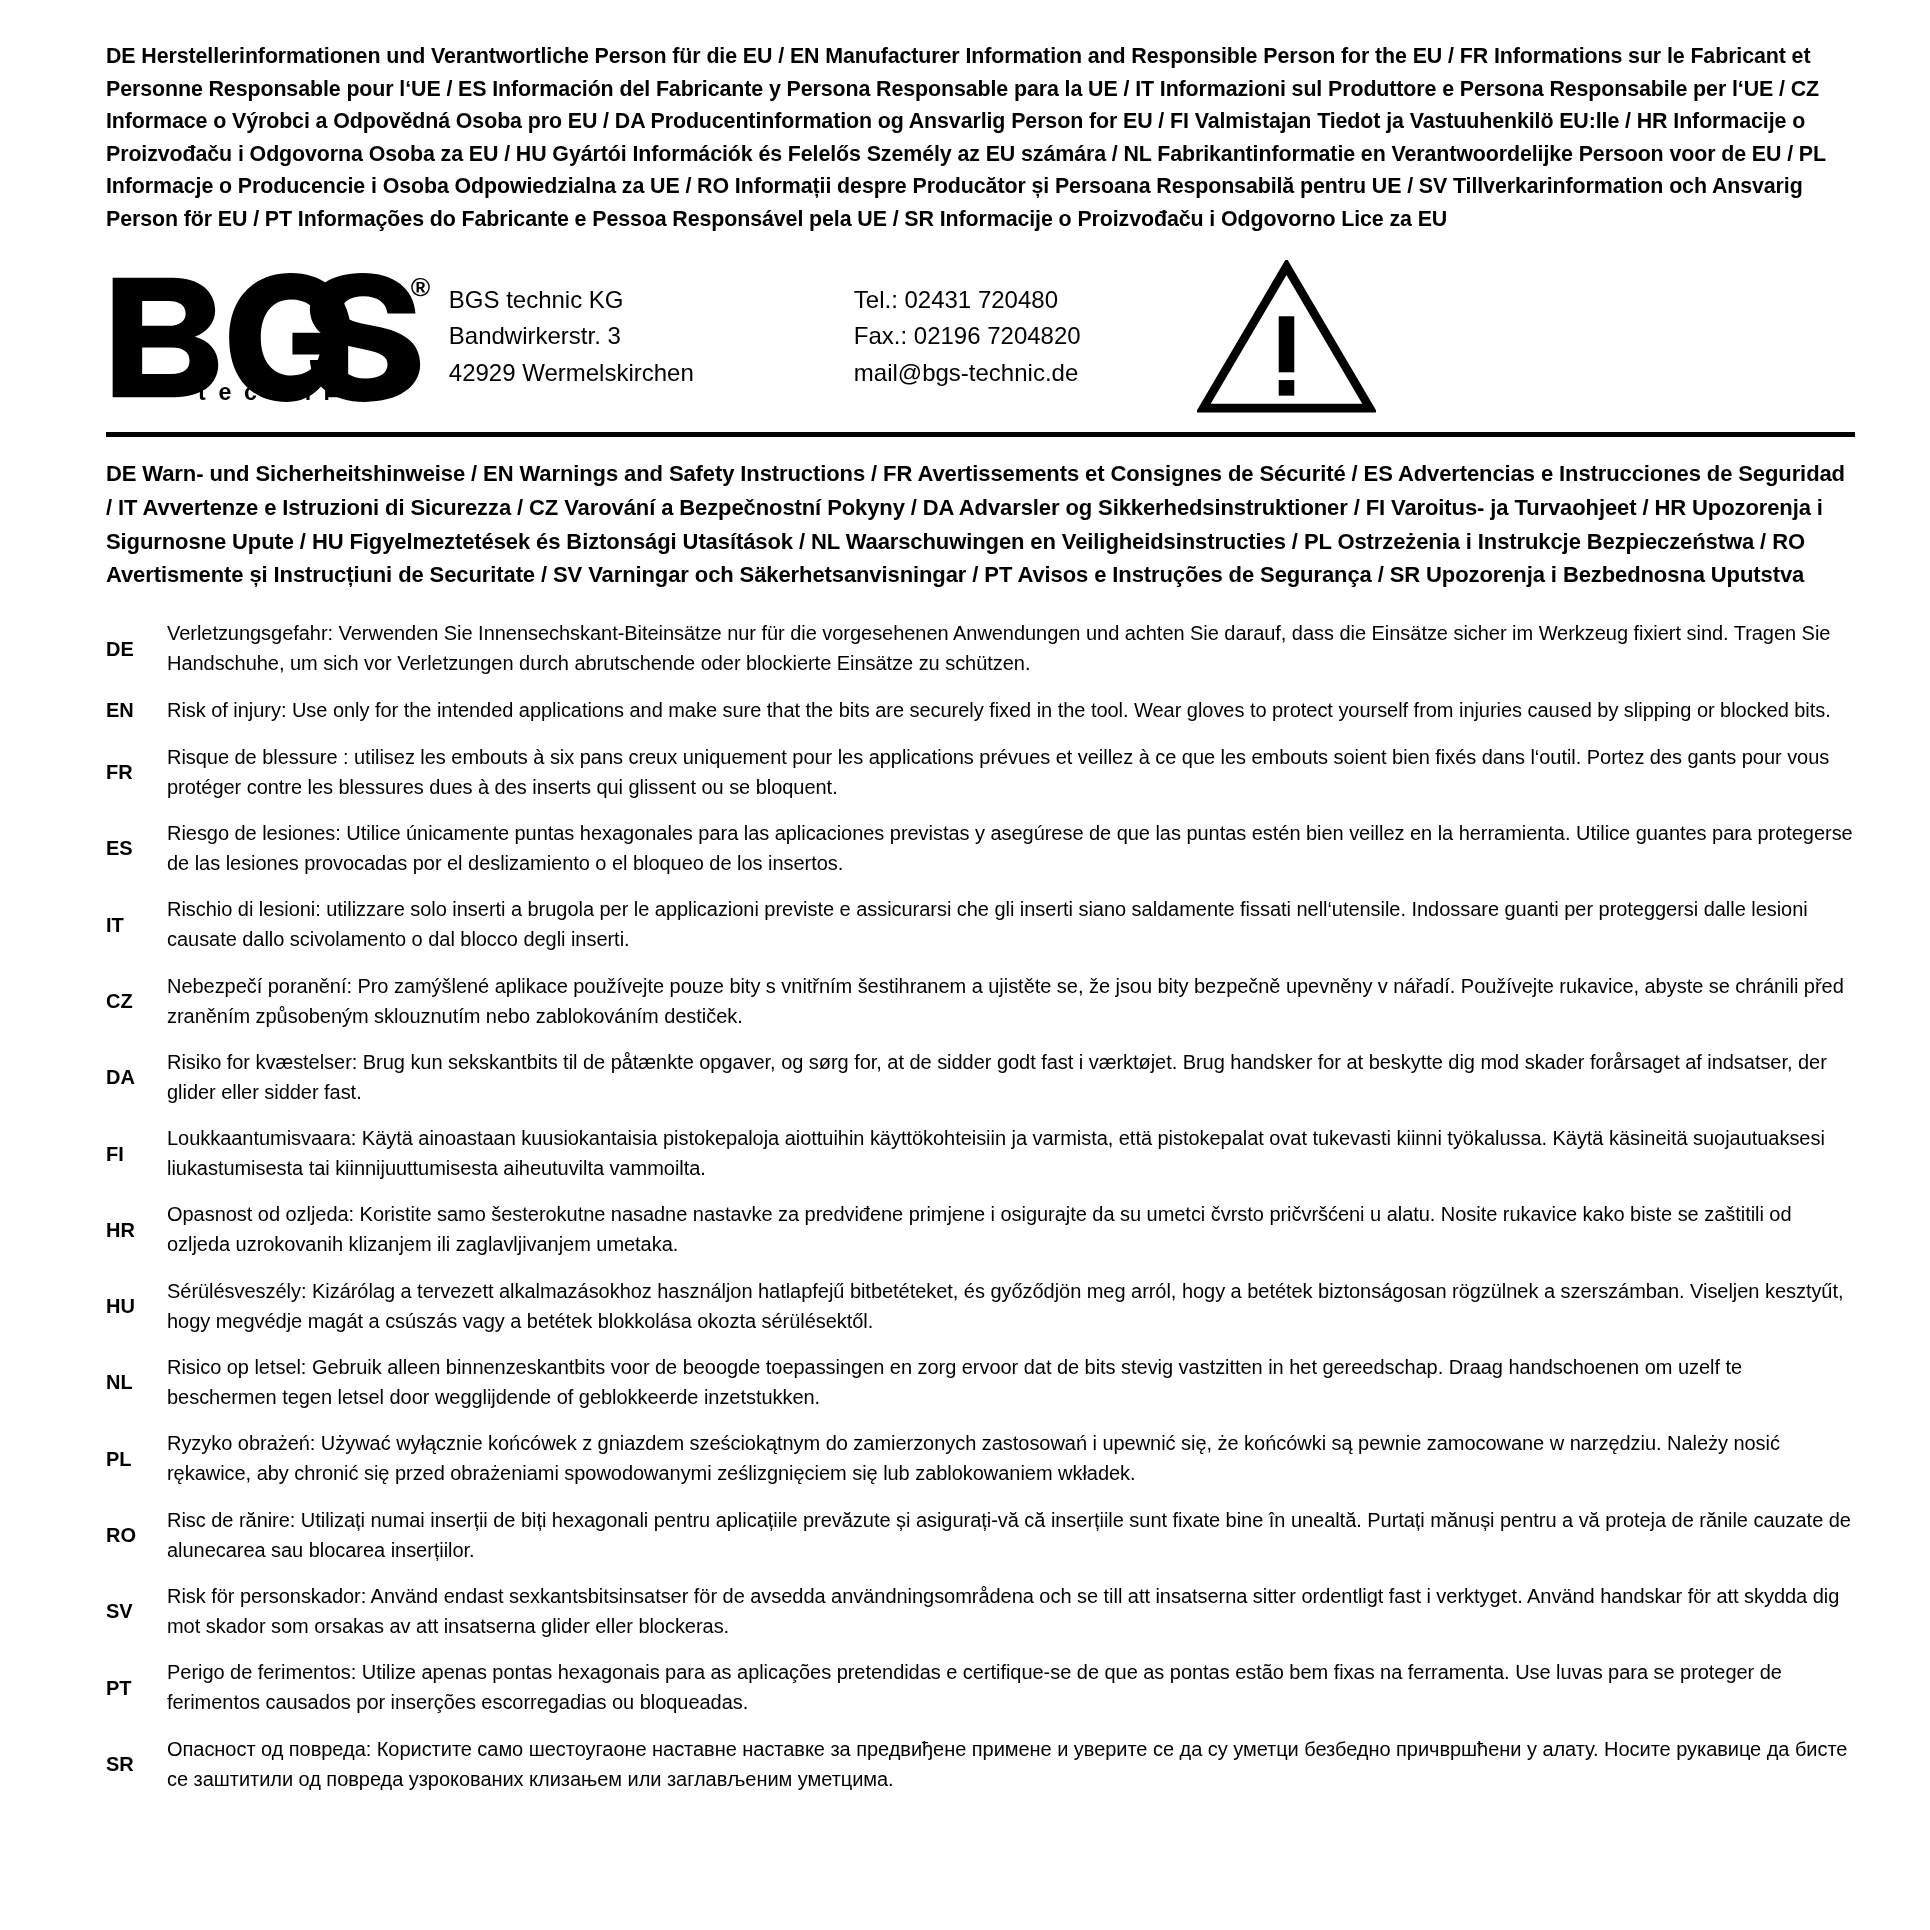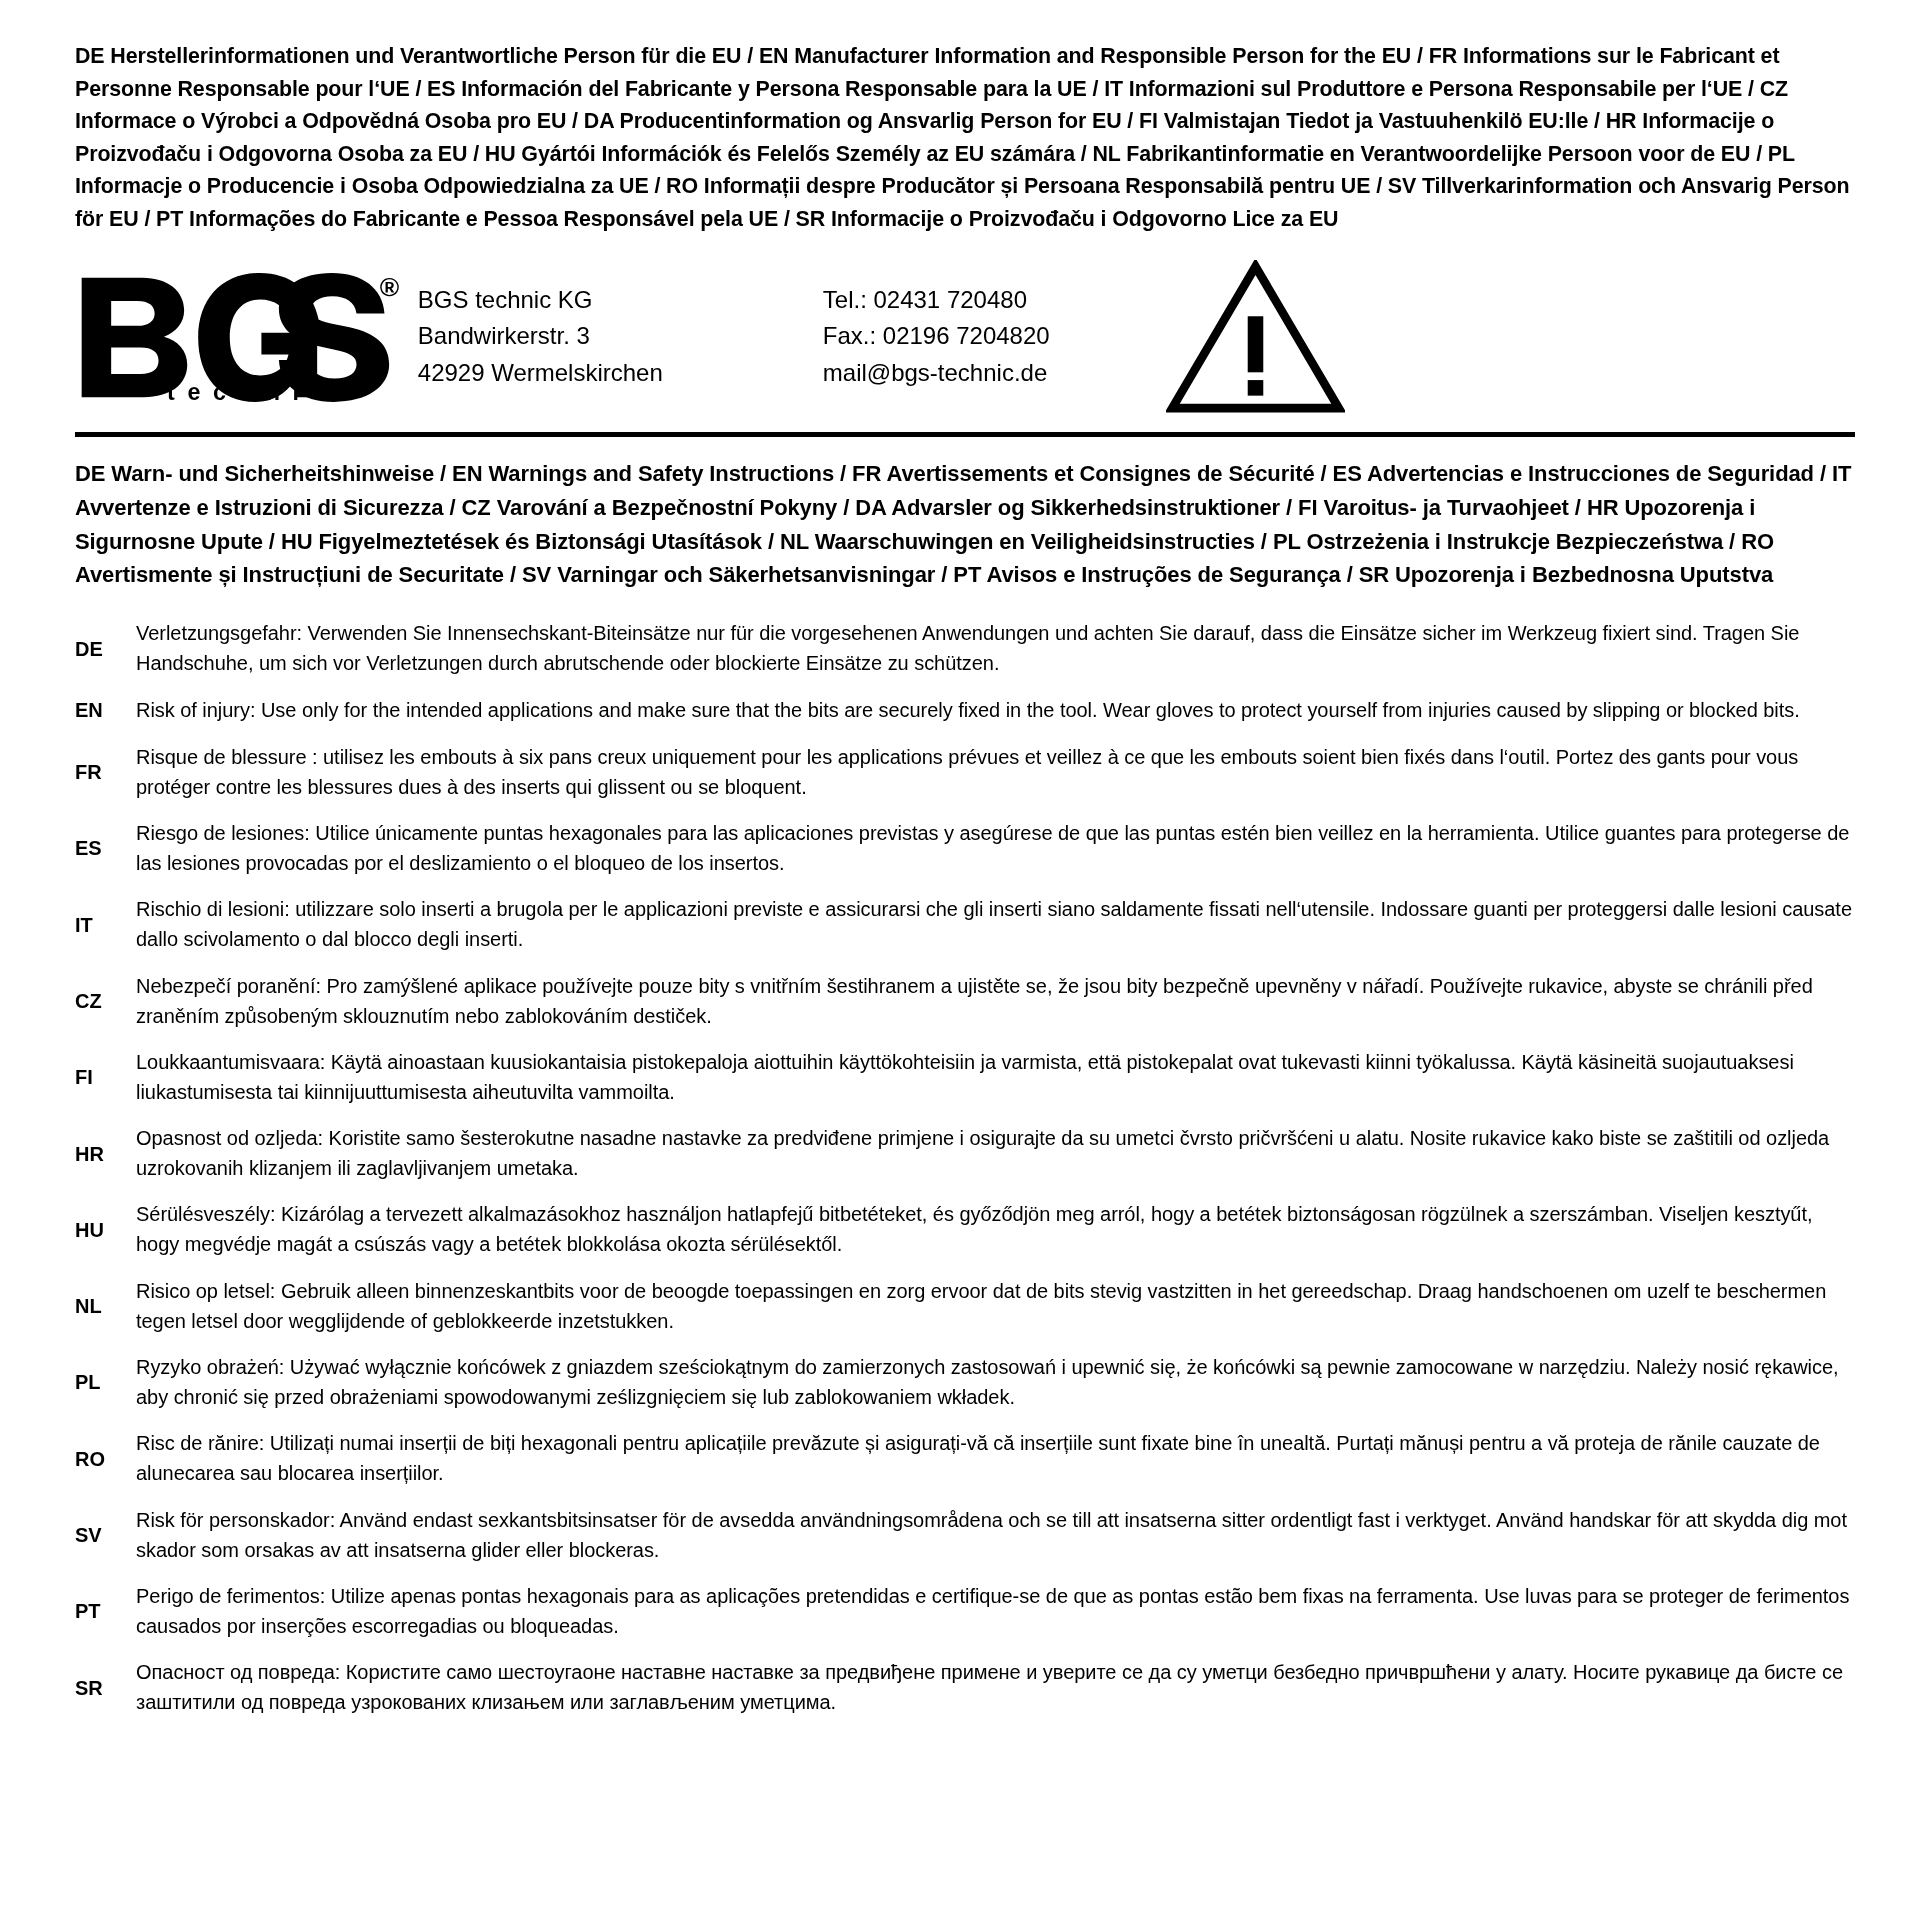--- a/index.html
+++ b/index.html
@@ -11,21 +11,21 @@
     width: 1930px;
     height: 1930px;
     font-family: "Liberation Sans", sans-serif;
     color: #000000;
     -webkit-font-smoothing: antialiased;
   }
   .page {
     box-sizing: border-box;
     width: 1930px;
     min-height: 1930px;
-    padding: 40px 75px 0 75px;
+    padding: 40px 75px 0 106px;
   }
   
   .header-langs {
     font-size: 21.4px;
     font-weight: bold;
     line-height: 1.52;
     letter-spacing: -0.1px;
     text-align: left;
     margin-bottom: 20px;
   }
@@ -170,20 +170,24 @@
     </div>
     <div class="row">
       <div class="code">IT</div>
       <div class="text">Rischio di lesioni: utilizzare solo inserti a brugola per le applicazioni previste e assicurarsi che gli inserti siano saldamente fissati nell‘utensile. Indossare guanti per proteggersi dalle lesioni causate dallo scivolamento o dal blocco degli inserti.</div>
     </div>
     <div class="row">
       <div class="code">CZ</div>
       <div class="text">Nebezpečí poranění: Pro zamýšlené aplikace používejte pouze bity s vnitřním šestihranem a ujistěte se, že jsou bity bezpečně upevněny v nářadí. Používejte rukavice, abyste se chránili před zraněním způsobeným sklouznutím nebo zablokováním destiček.</div>
     </div>
     <div class="row">
+      <div class="code">DA</div>
+      <div class="text">Risiko for kvæstelser: Brug kun sekskantbits til de påtænkte opgaver, og sørg for, at de sidder godt fast i værktøjet. Brug handsker for at beskytte dig mod skader forårsaget af indsatser, der glider eller sidder fast.</div>
+    </div>
+    <div class="row">
       <div class="code">FI</div>
       <div class="text">Loukkaantumisvaara: Käytä ainoastaan kuusiokantaisia pistokepaloja aiottuihin käyttökohteisiin ja varmista, että pistokepalat ovat tukevasti kiinni työkalussa. Käytä käsineitä suojautuaksesi liukastumisesta tai kiinnijuuttumisesta aiheutuvilta vammoilta.</div>
     </div>
     <div class="row">
       <div class="code">HR</div>
       <div class="text">Opasnost od ozljeda: Koristite samo šesterokutne nasadne nastavke za predviđene primjene i osigurajte da su umetci čvrsto pričvršćeni u alatu. Nosite rukavice kako biste se zaštitili od ozljeda uzrokovanih klizanjem ili zaglavljivanjem umetaka.</div>
     </div>
     <div class="row">
       <div class="code">HU</div>
       <div class="text">Sérülésveszély: Kizárólag a tervezett alkalmazásokhoz használjon hatlapfejű bitbetéteket, és győződjön meg arról, hogy a betétek biztonságosan rögzülnek a szerszámban. Viseljen kesztyűt, hogy megvédje magát a csúszás vagy a betétek blokkolása okozta sérülésektől.</div>

